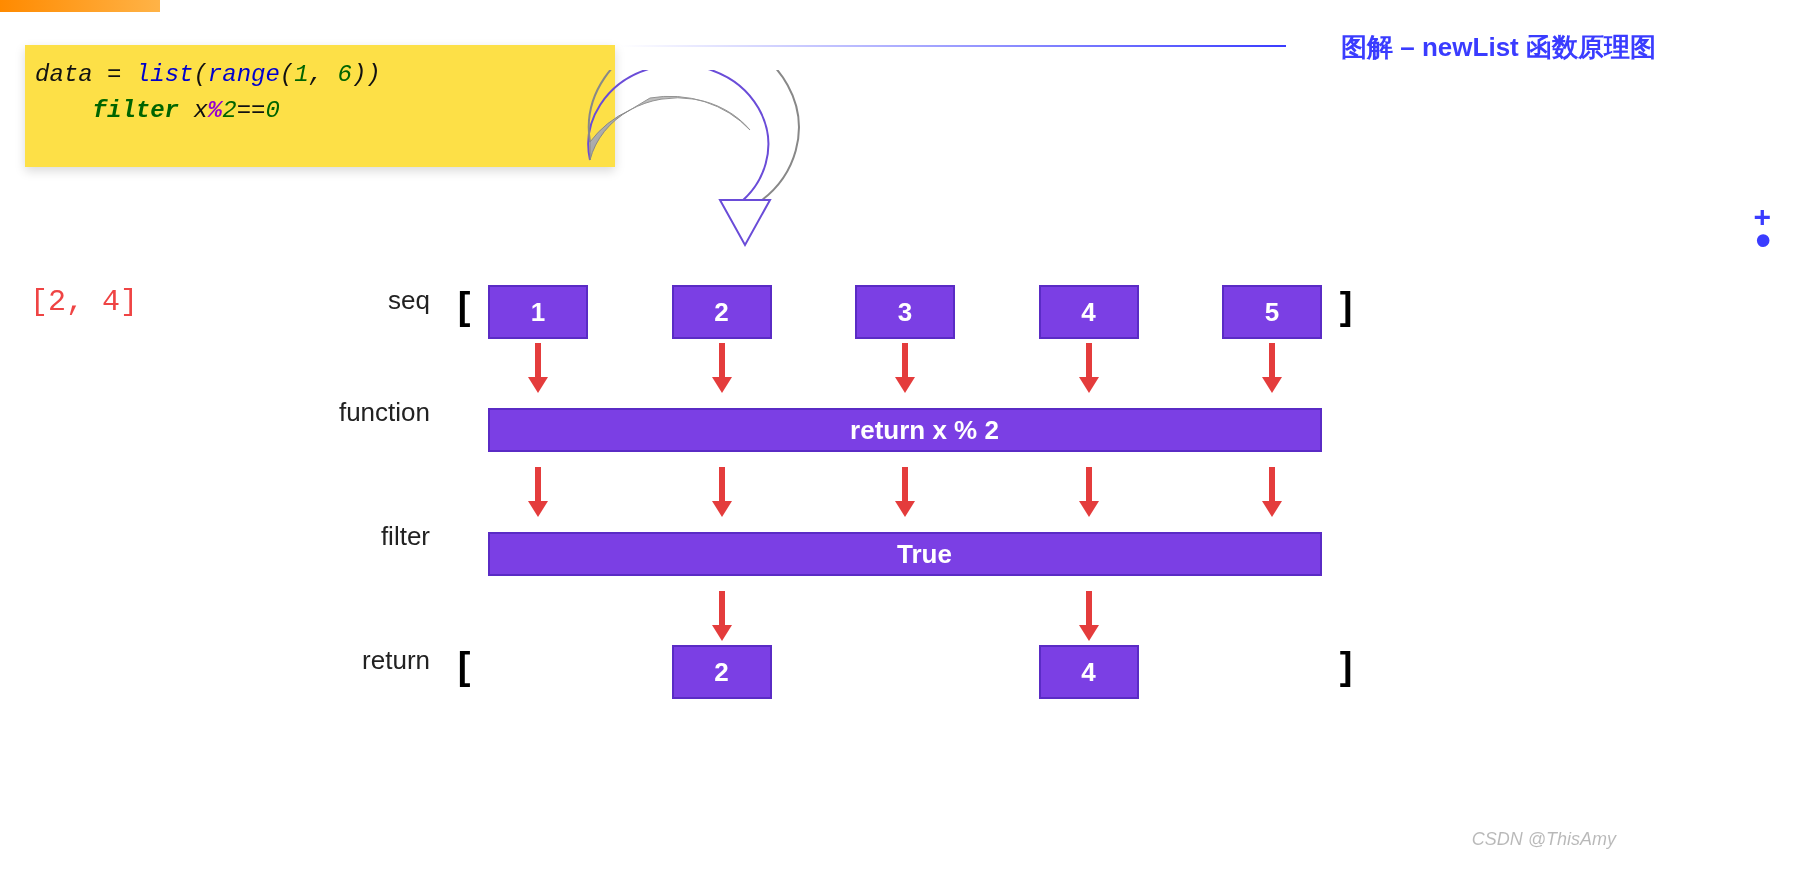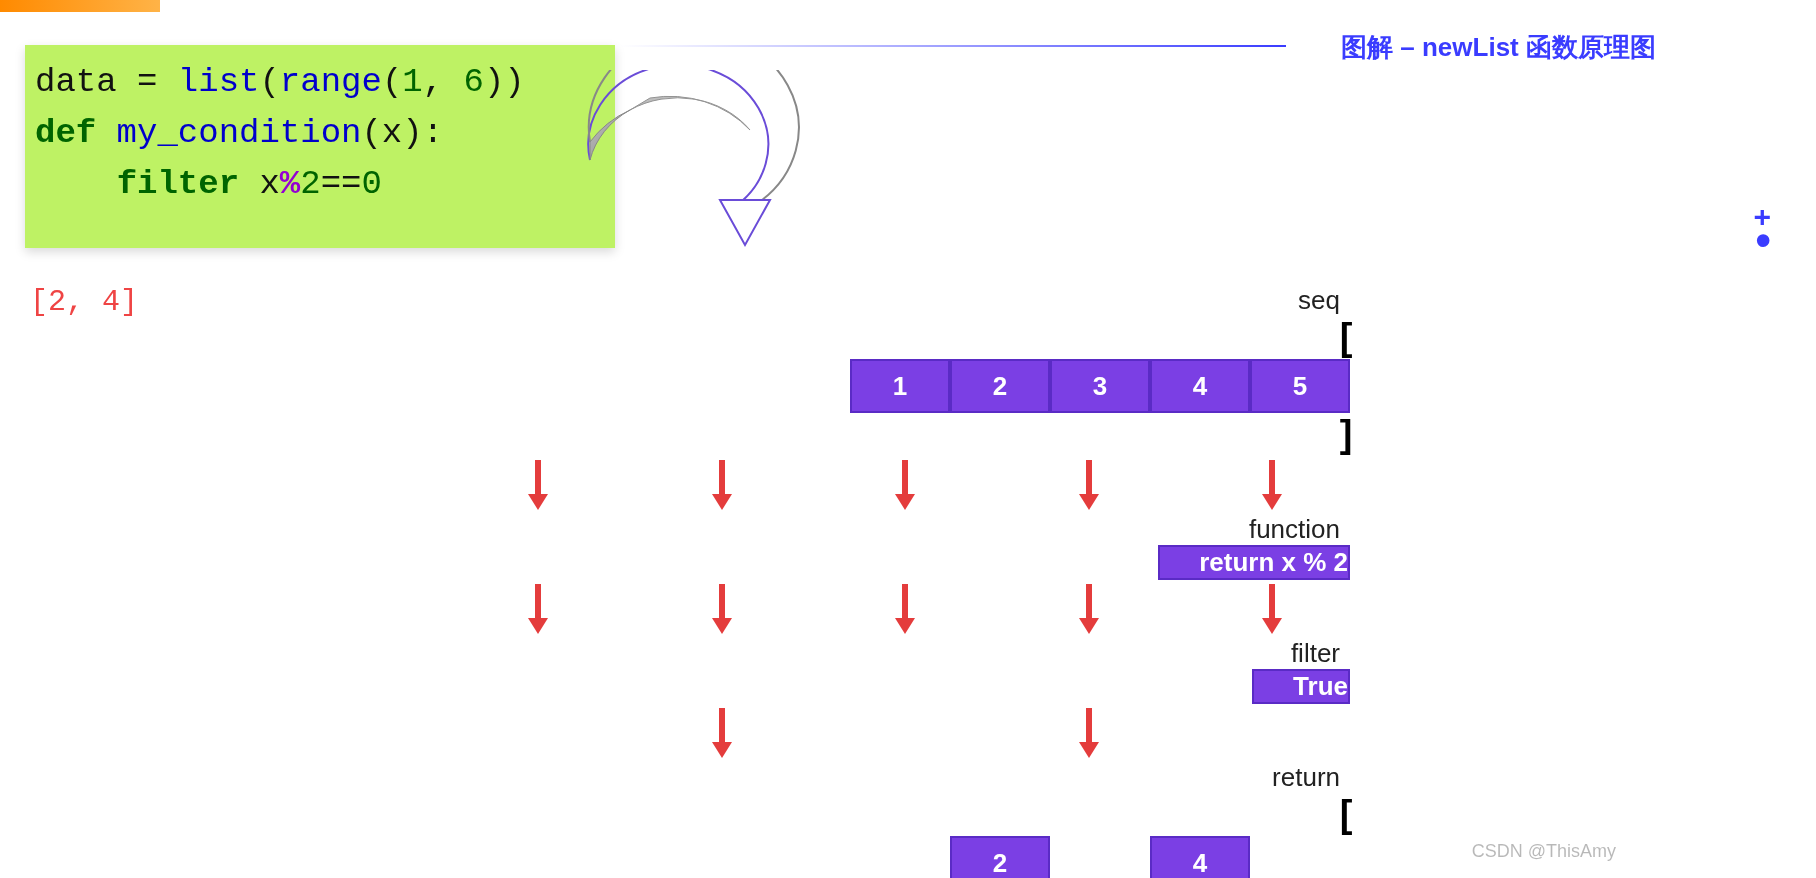--- a/index.html
+++ b/index.html
@@ -41,46 +41,47 @@
   font-weight: bold;
 }
 .decor .plus { font-size: 30px; }
 .decor .dot { font-size: 44px; line-height: 12px; display:block; text-align:right; }
 .code-box {
   position: absolute;
   top: 45px;
   left: 25px;
   width: 570px;
   padding: 12px 10px 18px 10px;
-  background: #bef264;
+  background: #fde047;
   box-shadow: 0 4px 10px rgba(0,0,0,.15);
   font-family: "Courier New", monospace;
-  font-size: 34px;
+  font-size: 24px;
   line-height: 1.5;
   color: #111;
+  font-style: italic;
 }
 .code-box .kw { color: #006400; font-weight: bold; }
 .code-box .fn { color: #0000cc; }
 .code-box .num { color: #006400; }
 .code-box .op { color: #9400d3; font-weight: bold; }
 .output {
   position: absolute;
   top: 285px;
   left: 30px;
   font-family: "Courier New", monospace;
   font-size: 30px;
   color: #ef4444;
 }
 .diagram {
   position: absolute;
   top: 285px;
   left: 280px;
   width: 1080px;
 }
-.row { display: flex; align-items: flex-end; margin-bottom: 0; flex-direction: column; }
+.row { display: flex; align-items: flex-start; margin-bottom: 0; }
 .row-label {
   width: 150px;
   text-align: right;
   padding-right: 20px;
   font-size: 26px;
   color: #222;
 }
 .bracket {
   font-size: 38px;
   font-weight: bold;
@@ -110,22 +111,22 @@
   background: #7b3fe4;
   color: #fff;
   font-size: 26px;
   font-weight: bold;
   display: flex;
   align-items: center;
   justify-content: center;
   border: 2px solid #5a2bc5;
   box-sizing: border-box;
   flex: 1;
-  height: 56px;
-  margin: 0 10px;
+  height: 44px;
+  margin: 11px 10px;
   padding-left: 39px;
 }
 .arrows-row {
   display: flex;
   align-items: flex-start;
   height: 58px;
 }
 .arrows {
   display: flex;
   justify-content: space-between;
@@ -164,45 +165,43 @@
 .empty-slot { width: 100px; }
 .curved-arrow {
   position: absolute;
   top: 70px;
   left: 560px;
   width: 280px;
   height: 180px;
 }
 .watermark {
   position: absolute;
-  bottom: 16px;
+  bottom: 28px;
   right: 200px;
   color: rgba(0,0,0,.28);
   font-size: 18px;
+  font-style: italic;
 }
 </style>
 </head>
 <body>
 
 <div class="orange-bar"></div>
 
 <div class="title-line"></div>
 <div class="title">图解 – newList 函数原理图</div>
 
 <div class="decor">
   <span class="plus">+</span>
   <span class="dot">•</span>
 </div>
 
 <div class="code-box">
   <div>
     <span>data = </span><span class="fn">list</span><span>(</span><span class="fn">range</span><span>(</span><span class="num">1</span><span>, </span><span class="num">6</span><span>))</span>
-  </div>
-  <div>
-    <span class="kw">def</span><span class="fn"> my_condition</span><span>(x):</span>
   </div>
   <div>
     &nbsp;&nbsp;&nbsp;&nbsp;<span class="kw">filter</span><span> x</span><span class="op">%</span><span class="num">2</span><span>==</span><span class="num">0</span>
   </div>
   <div style="height:20px"></div>
 </div>
 
 <div class="output">[2, 4]</div>
 
 <svg class="curved-arrow" viewBox="0 0 280 180">

